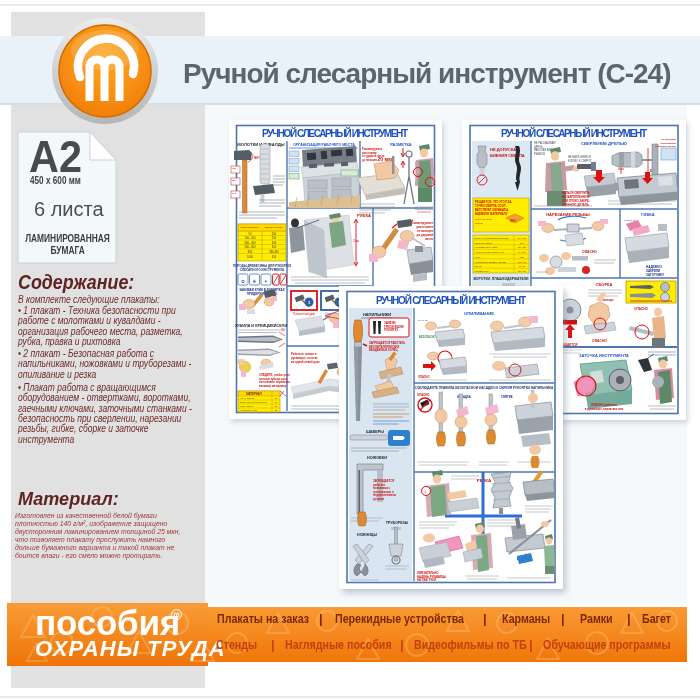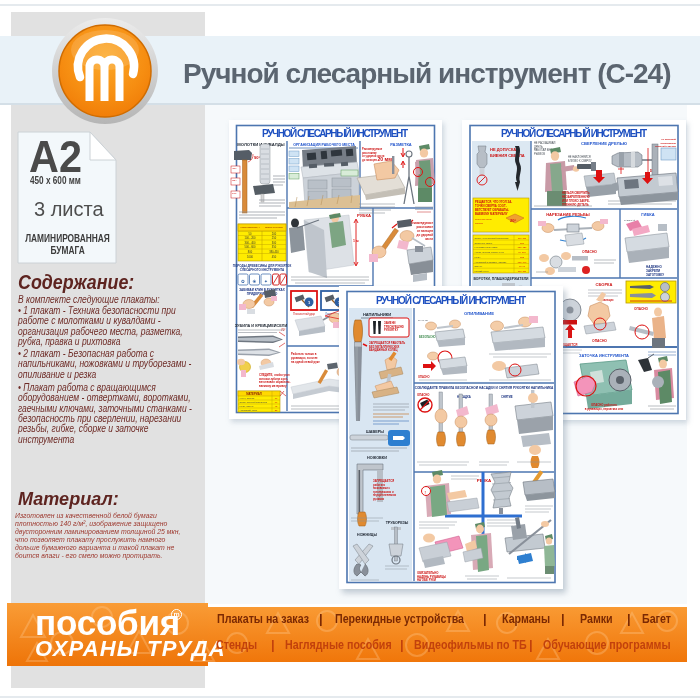--- a/index.html
+++ b/index.html
@@ -42,21 +42,21 @@
 
 <svg class="abs" style="left:17px;top:131px;" width="100" height="133" viewBox="0 0 100 133">
   <path d="M1 1 L73 1 L99 29 L99 132 L1 132 Z" fill="#f3f8fb" stroke="#ccd2d6" stroke-width="1"></path>
   <path d="M73 1 L73 29 L99 29 Z" fill="#ffffff" stroke="#ccd2d6" stroke-width="1"></path>
 </svg>
 
 <div class="abs sx" style="left:29px;top:134px;font-size:45px;font-weight:bold;color:#4a4a4a;line-height:1;transform:scaleX(0.92);">A2</div>
 
 <div class="abs sx" style="left:30px;top:176px;font-size:10px;font-weight:bold;color:#3f3f3f;line-height:1;transform:scaleX(0.82);">450 x 600 мм</div>
 
-<div class="abs sx" style="left:34px;top:199px;font-size:20px;color:#4e4e4e;line-height:1;">3 листа</div>
+<div class="abs sx" style="left:34px;top:199px;font-size:20px;color:#4e4e4e;line-height:1;">6 листа</div>
 
 <div class="abs sx" style="left:25px;top:233px;width:112px;font-size:11px;font-weight:bold;color:#3c3c3c;line-height:11.5px;text-align:center;transform:scaleX(0.76);">ЛАМИНИРОВАННАЯ<br>БУМАГА</div>
 
 <div class="abs sx" style="left:18px;top:271px;font-size:21px;font-weight:bold;font-style:italic;color:#5e2420;line-height:1;transform:scaleX(0.85);">Содержание:</div>
 
 <div class="abs sx" style="left:18px;top:295px;font-size:10px;font-style:italic;color:#6e2b26;line-height:1;transform:scaleX(0.85);">В комплекте следующие плакаты:</div>
 
 <div class="abs sx" style="left:18px;top:306px;font-size:10px;font-style:italic;color:#6e2b26;line-height:10.3px;transform:scaleX(0.85);">
 <div>• 1 плакат - Техника безопасности при</div>
 <div>работе с молотками и кувалдами -</div>

